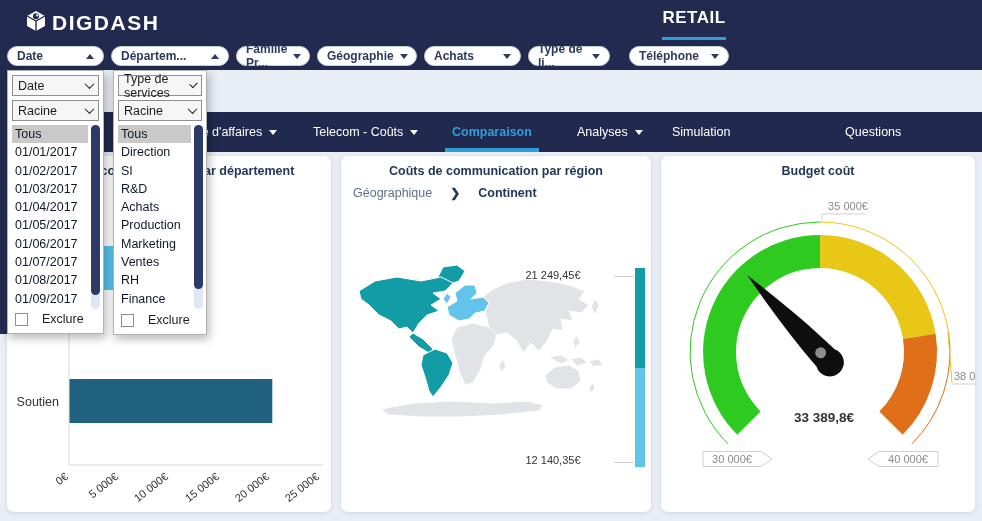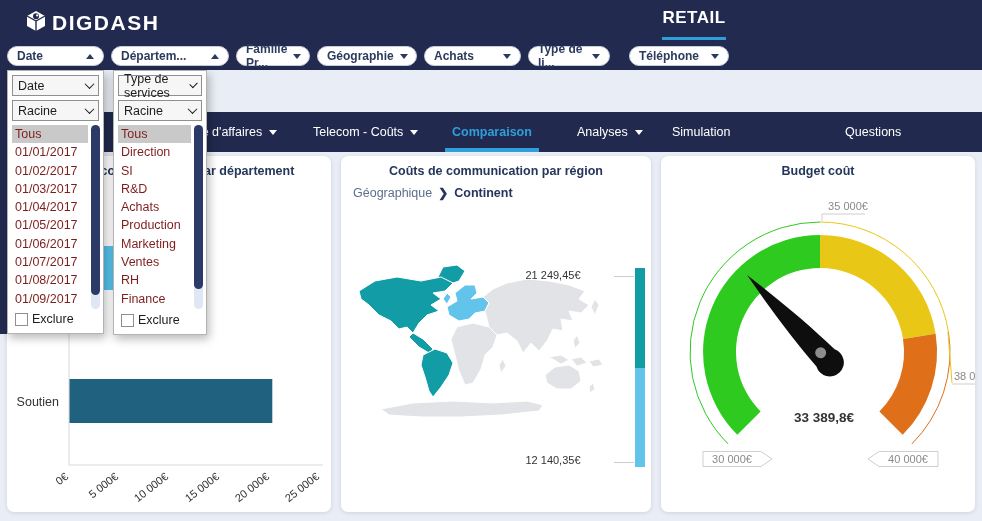--- a/index.html
+++ b/index.html
@@ -47,46 +47,46 @@
 
   
   .card{position:absolute;top:156px;height:356px;background:#fff;border-radius:7px;z-index:1;
         box-shadow:0 1px 4px rgba(40,60,120,.14);}
   #card-dept{left:7px;width:324px;}
   #card-region{left:341px;width:310px;}
   #card-budget{left:661px;width:314px;}
   .card-title{position:absolute;left:0;top:8px;width:100%;text-align:center;font-size:12.5px;font-weight:700;color:#24365a;}
 
   
-  .crumb{position:absolute;left:12px;top:30px;font-size:12.5px;color:#5d6d8c;display:flex;align-items:flex-start;gap:6px;}
+  .crumb{position:absolute;left:12px;top:30px;font-size:12.5px;color:#5d6d8c;display:flex;align-items:flex-start;gap:18px;}
   .crumb .lvl{color:#24365a;font-weight:700;}
   .crumb .sep{color:#24365a;font-weight:700;font-size:12px;}
 
   
   .legend-bar{position:absolute;right:6px;top:112px;width:10px;height:199px;}
   .legend-bar .hi{position:absolute;left:0;top:0;width:10px;height:100px;background:#119ca6;}
   .legend-bar .lo{position:absolute;left:0;top:100px;width:10px;height:99px;background:#62c3eb;}
   .legend-lbl{position:absolute;right:38px;width:120px;text-align:center;font-size:11px;color:#333;}
   .legend-tick{position:absolute;background:#c9cdd6;height:1px;width:20px;right:17px;}
 
   
   .fpanel{position:absolute;top:70px;background:#fff;border:1px solid #b3b3b3;box-shadow:2px 4px 9px rgba(0,0,0,.28);z-index:40;box-sizing:border-box;}
   #date-panel{left:7px;width:97px;height:264px;}
   #dept-panel{left:113px;width:94px;height:265px;}
   .fselect{margin:4px 4px 0 4px;height:21px;border:1px solid #8f8f8f;background:#f6f6f6;display:flex;align-items:center;justify-content:space-between;
            padding:0 5px;font-size:12.5px;color:#1c1c1c;box-sizing:border-box;cursor:pointer;}
   .chev{width:6px;height:6px;border-right:1.7px solid #1c1c1c;border-bottom:1.7px solid #1c1c1c;transform:rotate(45deg) translate(-1px,-1px);}
-  .flist{position:absolute;left:4px;right:15px;top:54px;font-size:12.5px;color:#7f1d1d;}
+  .flist{position:absolute;left:4px;right:15px;top:54px;font-size:12.5px;color:#0f172a;}
   .flist .item{height:18.3px;line-height:18.3px;padding-left:3px;white-space:nowrap;overflow:hidden;cursor:pointer;}
   .flist .item.selected{background:#c9c9c9;}
   .sb{position:absolute;right:3px;top:54px;width:9px;height:184px;border-radius:5px;background:#dfe7f5;}
   .sb .thumb{position:absolute;left:0;top:0;width:9px;border-radius:5px;background:#2b3a66;}
   #date-panel .thumb{height:170px;}
   #dept-panel .thumb{height:164px;}
-  .exclure{position:absolute;left:7px;bottom:7px;display:flex;align-items:center;gap:4px;font-size:12.5px;color:#1c1c1c;}
+  .exclure{position:absolute;left:7px;bottom:7px;display:flex;align-items:center;gap:14px;font-size:12.5px;color:#1c1c1c;}
   .cb{width:11px;height:11px;border:1px solid #8f8f8f;background:#fff;display:inline-block;cursor:pointer;}
 
   svg text{font-family:"Liberation Sans",sans-serif;}
 </style>
 </head>
 <body>
 
 <div id="page">
 
   <div class="topbar">

